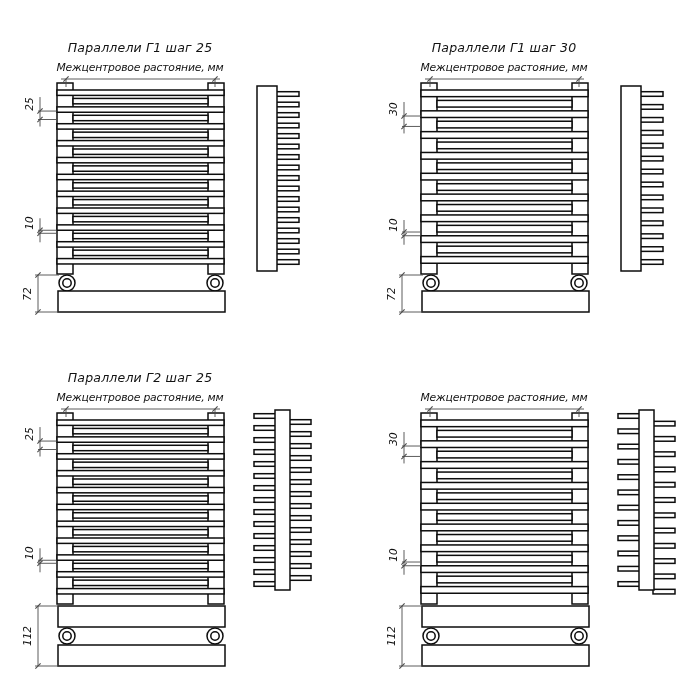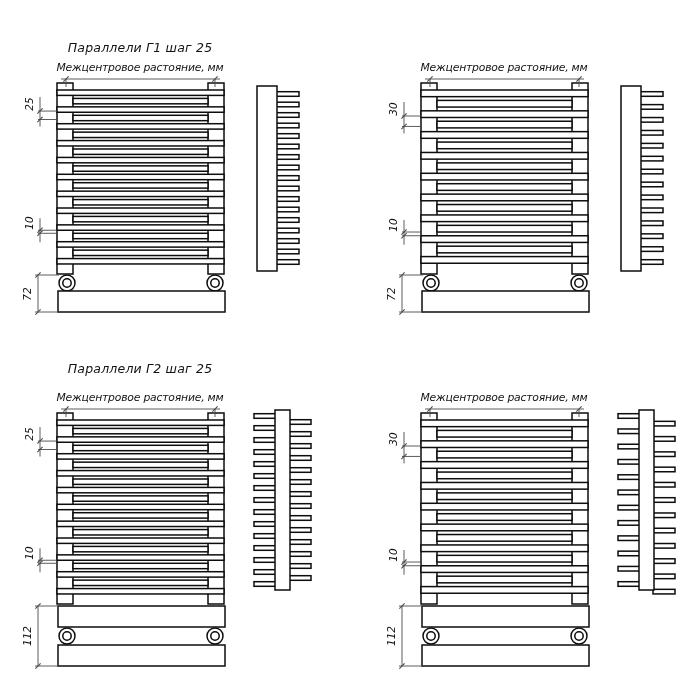--- a/index.html
+++ b/index.html
@@ -331,26 +331,27 @@
         </g>
       </g>
     </svg>
 
   <div class="lbl t-title" style="left:40px;top:40px">Параллели Г1 шаг 25</div>
   <div class="lbl t-sub" style="left:40px;top:61px">Межцентровое растояние, мм</div>
   <div class="lbl dim-v" style="left:14px;top:97px">25</div>
   <div class="lbl dim-v" style="left:14px;top:216px">10</div>
   <div class="lbl dim-v" style="left:12px;top:287px">72</div>
 
+  <div class="lbl t-title" style="left:404px;top:40px">Параллели Г1 шаг 30</div>
   <div class="lbl t-sub" style="left:404px;top:61px">Межцентровое растояние, мм</div>
   <div class="lbl dim-v" style="left:378px;top:102px">30</div>
   <div class="lbl dim-v" style="left:378px;top:218px">10</div>
   <div class="lbl dim-v" style="left:376px;top:287px">72</div>
 
-  <div class="lbl t-title" style="left:40px;top:361px">Параллели Г2 шаг 25</div>
+  <div class="lbl t-title" style="left:40px;top:370px">Параллели Г2 шаг 25</div>
   <div class="lbl t-sub" style="left:40px;top:391px">Межцентровое растояние, мм</div>
   <div class="lbl dim-v" style="left:14px;top:427px">25</div>
   <div class="lbl dim-v" style="left:14px;top:546px">10</div>
   <div class="lbl dim-v" style="left:12px;top:629px">112</div>
 
   <div class="lbl t-sub" style="left:404px;top:391px">Межцентровое растояние, мм</div>
   <div class="lbl dim-v" style="left:378px;top:432px">30</div>
   <div class="lbl dim-v" style="left:378px;top:548px">10</div>
   <div class="lbl dim-v" style="left:376px;top:629px">112</div>
 </div>

